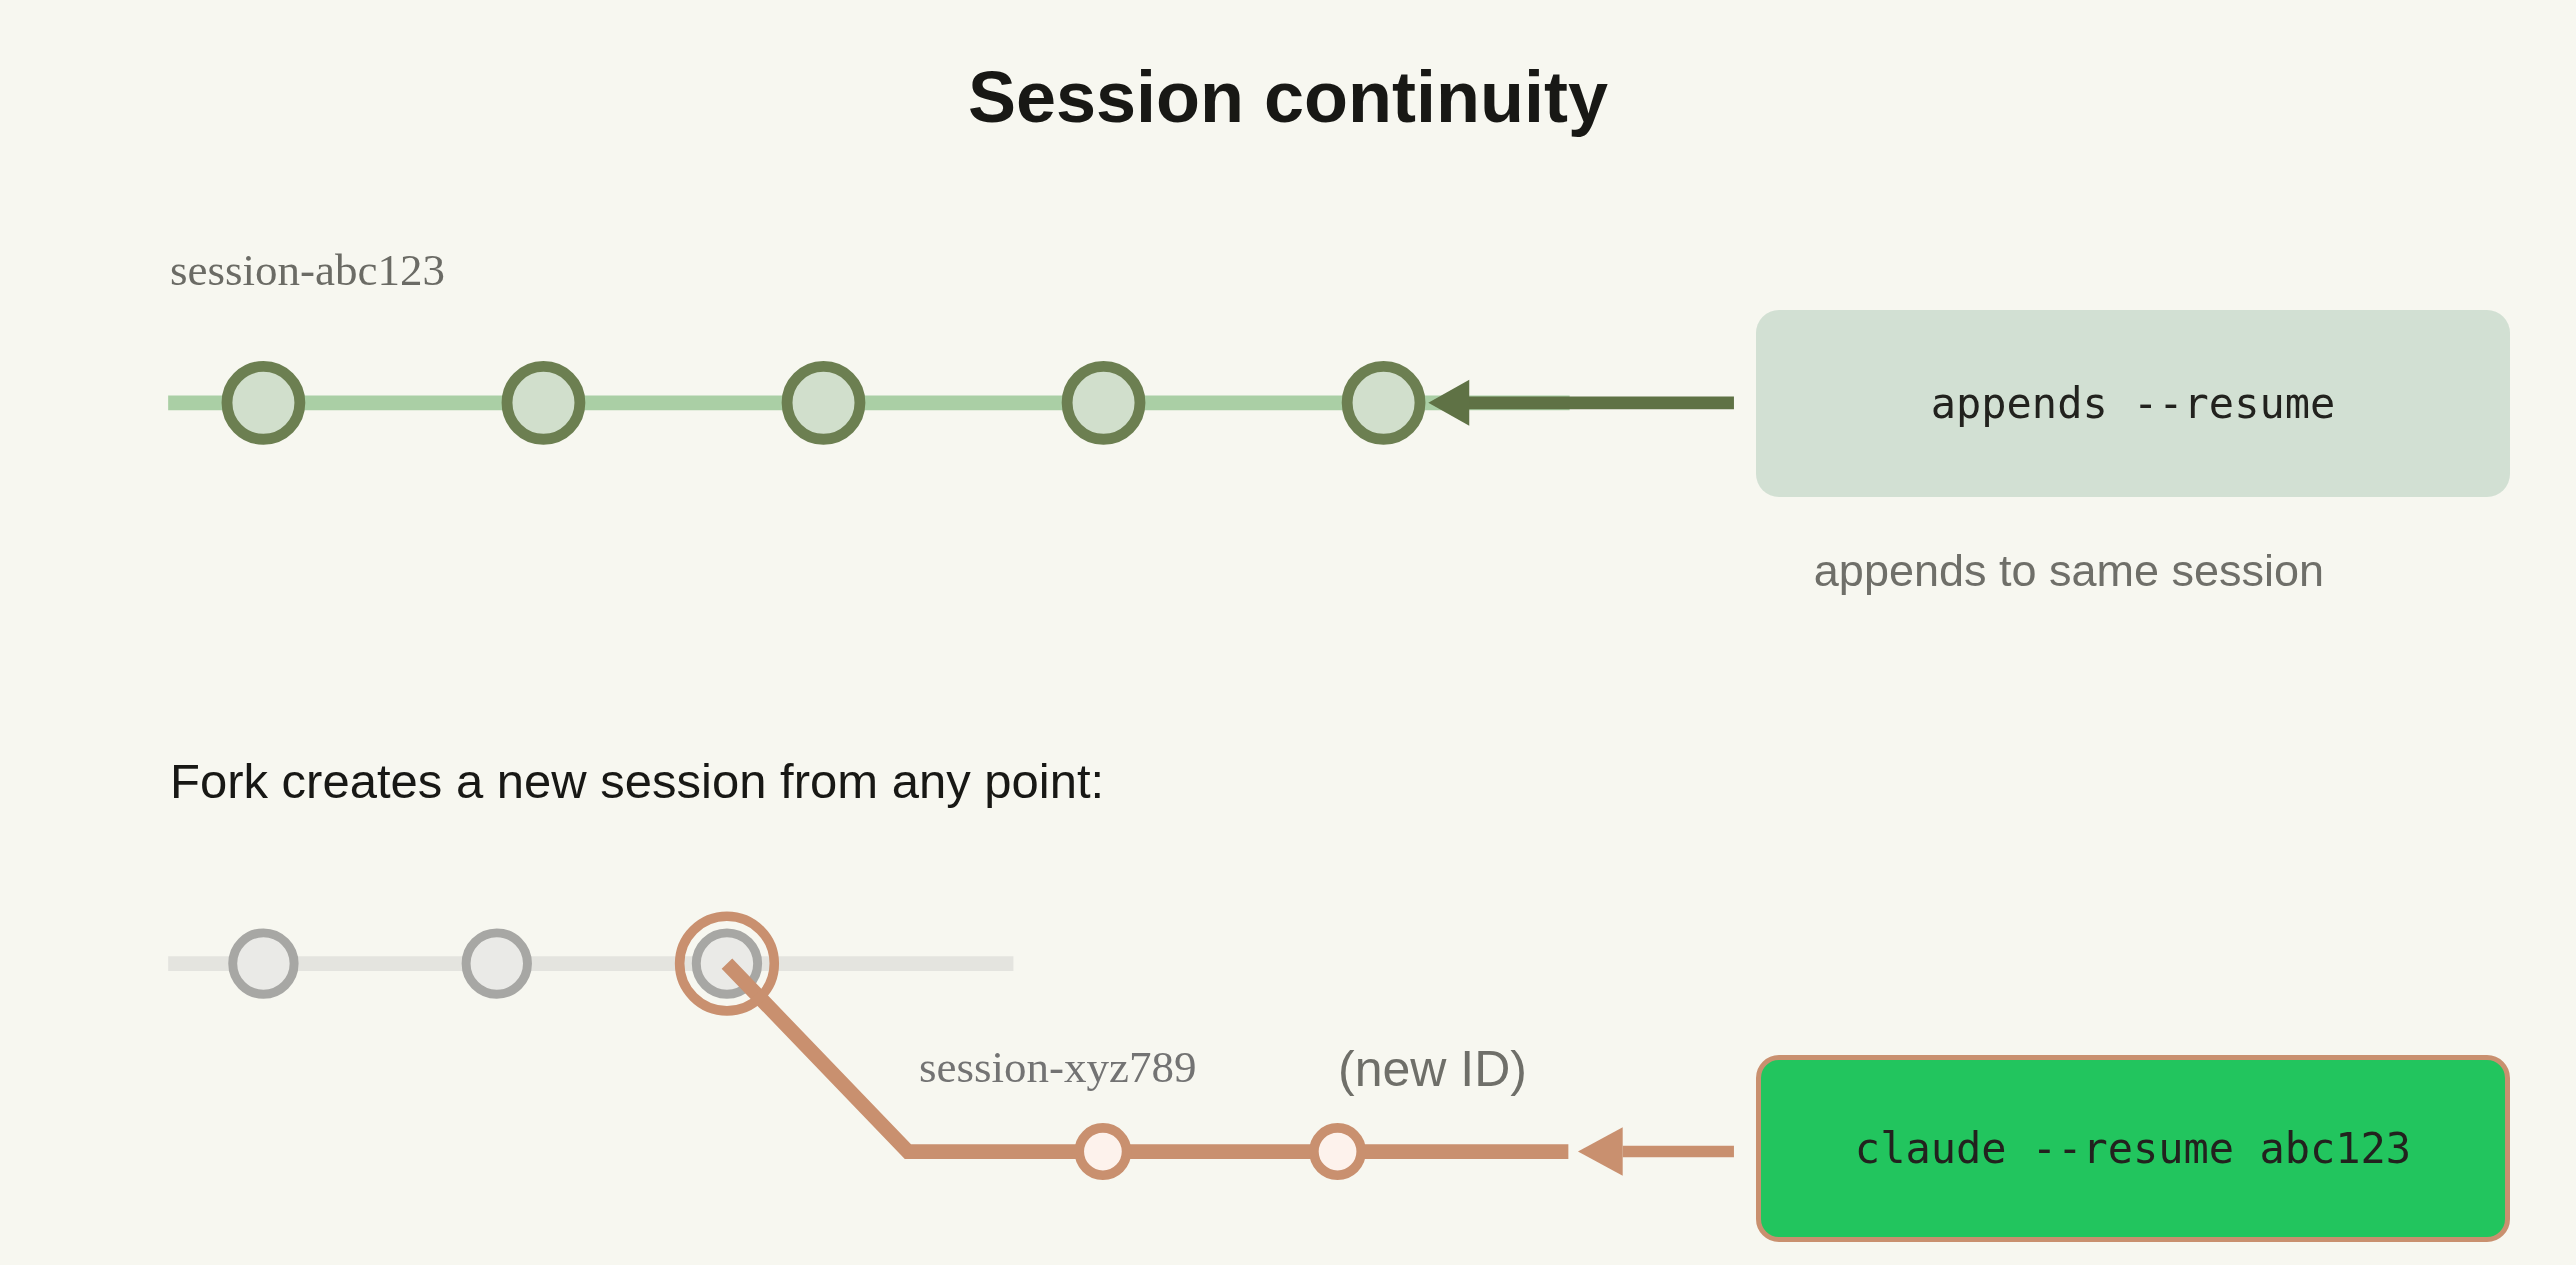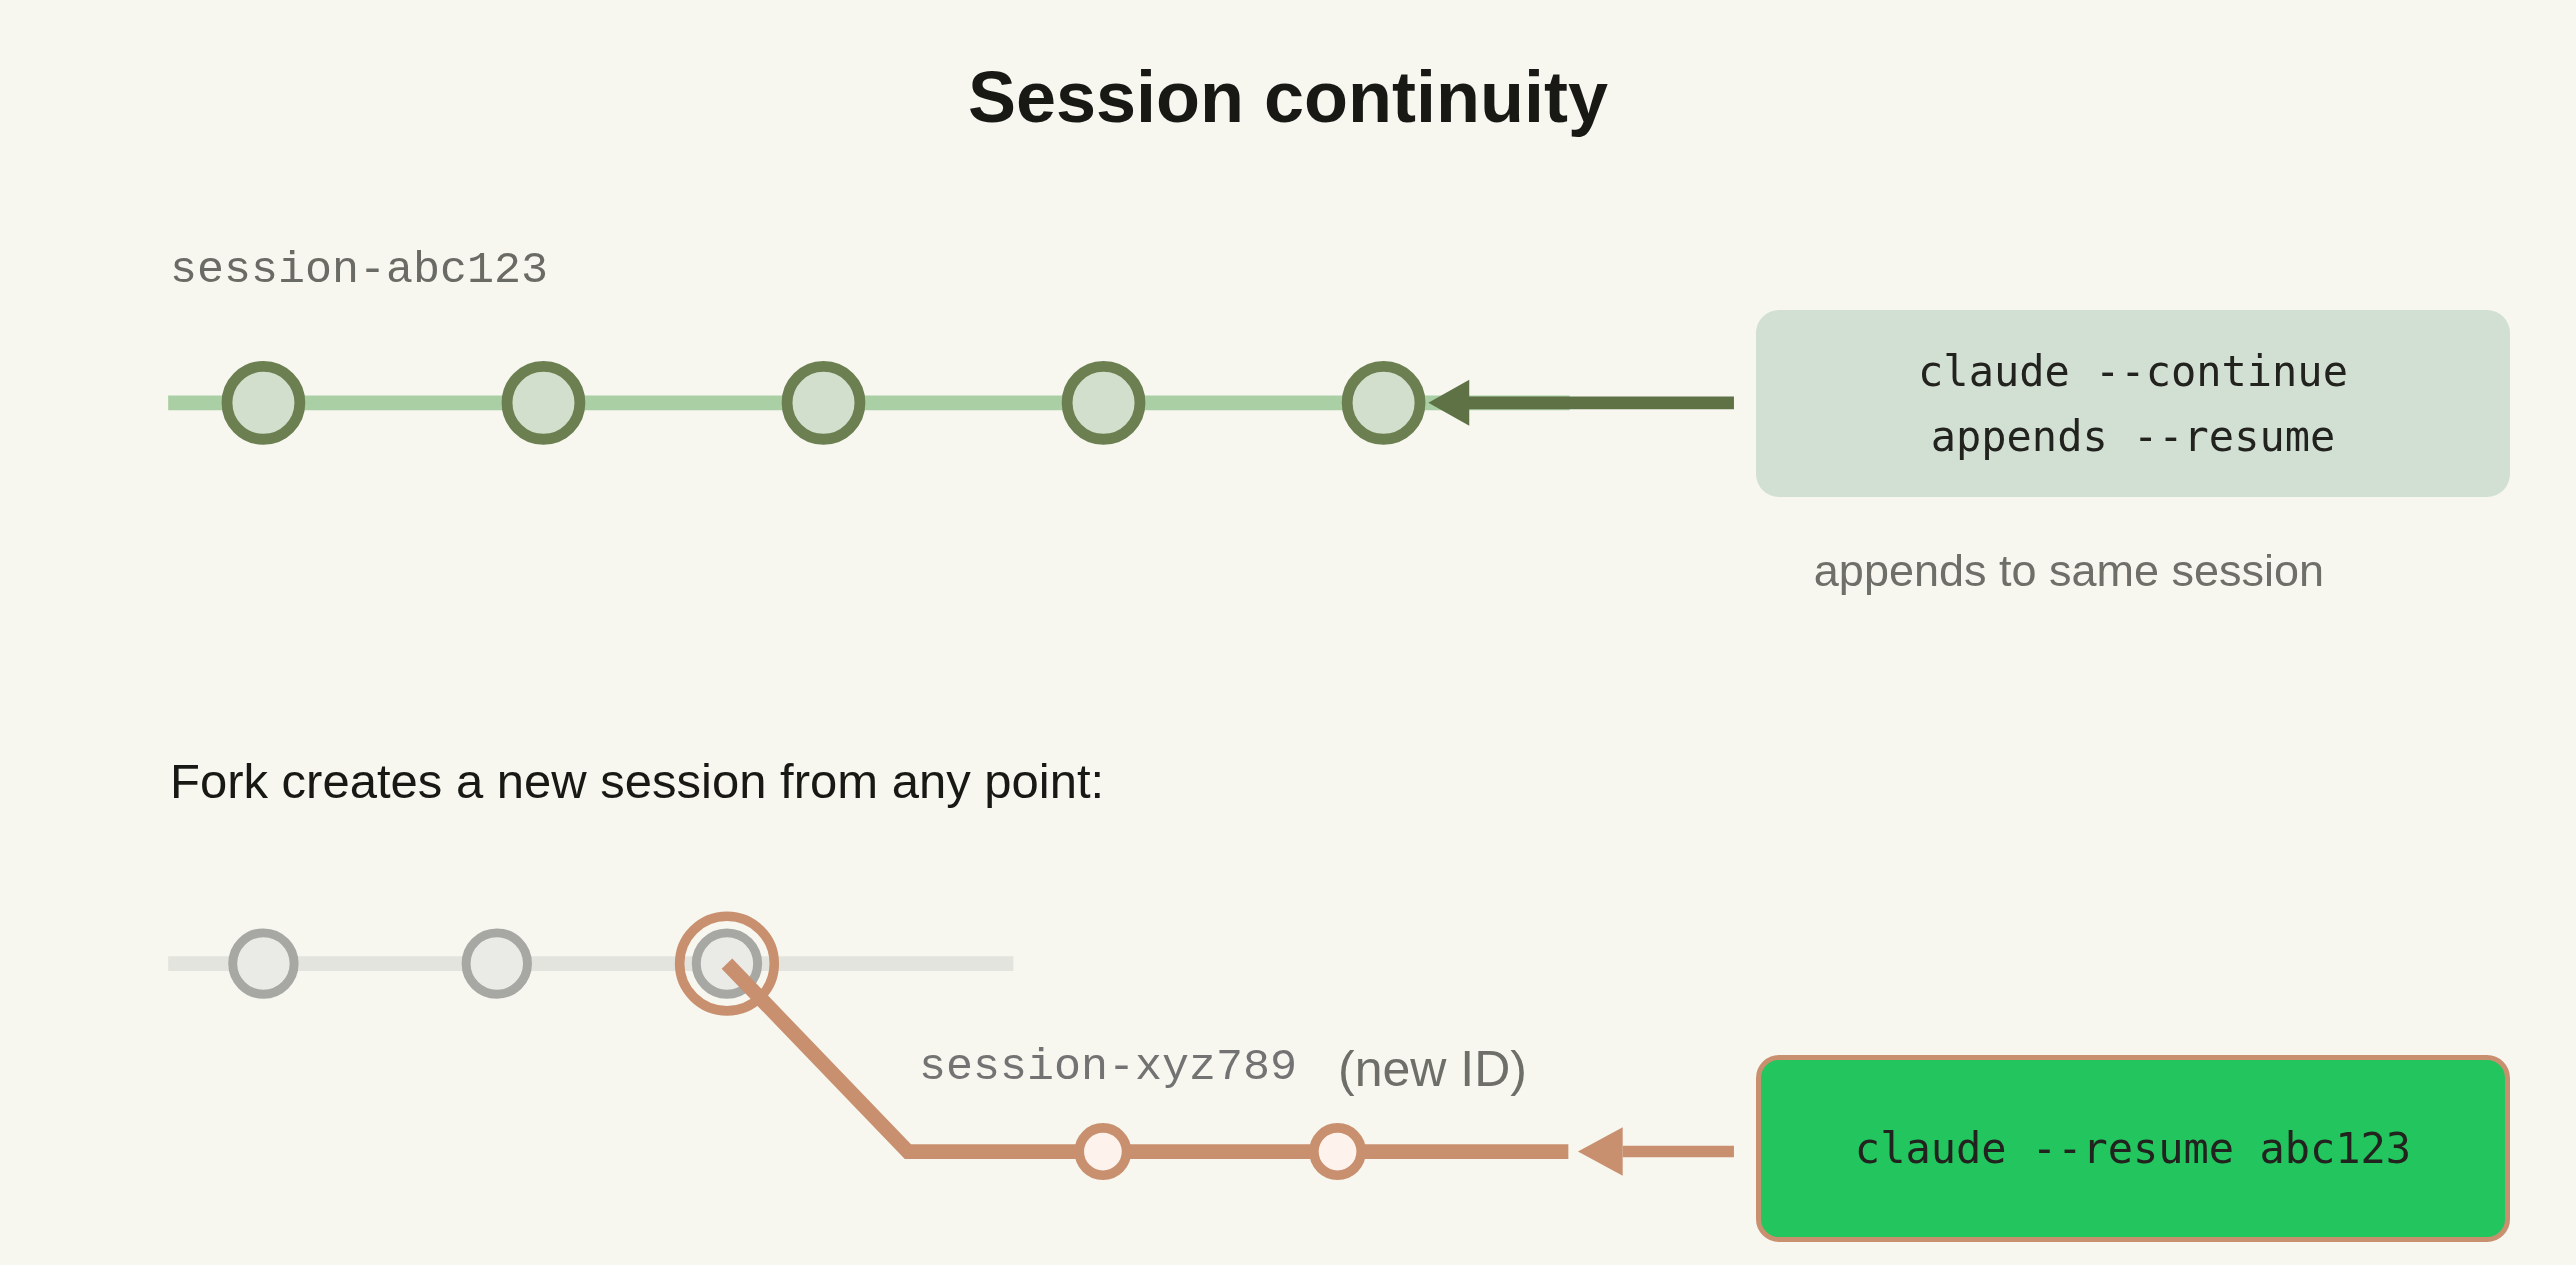--- a/index.html
+++ b/index.html
@@ -20,21 +20,21 @@
     top: 56px;
     left: 0;
     width: 2576px;
     text-align: center;
     font-size: 72px;
     font-weight: 700;
     color: #181815;
     letter-spacing: 0px;
   }
   .mono {
-    font-family: Liberation Mono, monospace;
+    font-family: Liberation Serif, serif;
   }
   .session-label {
     left: 170px;
     top: 246px;
     font-size: 45px;
     line-height: 49px;
     color: #6b6b65;
   }
   .diagram-svg {
     left: 0;
@@ -130,21 +130,20 @@
       <line x1="2538" y1="1801" x2="2712" y2="1801" stroke="#c9906f" stroke-width="18"></line>
       <polygon points="2468,1801 2538,1763 2538,1839" fill="#c9906f"></polygon>
     </g>
   </svg>
 
   <div class="abs page-title">Session continuity</div>
 
   <div class="abs session-label mono">session-abc123</div>
 
   <div class="abs command-box box-green">
-    <span class="cmd-line">claude --continue</span>
     <span class="cmd-line">appends --resume</span>
   </div>
 
   <div class="abs caption">appends to same session</div>
 
   <div class="abs fork-heading">Fork creates a new session from any point:</div>
 
   <div class="abs branch-label mono">session-xyz789</div>
 
   <div class="abs branch-note">(new ID)</div>

